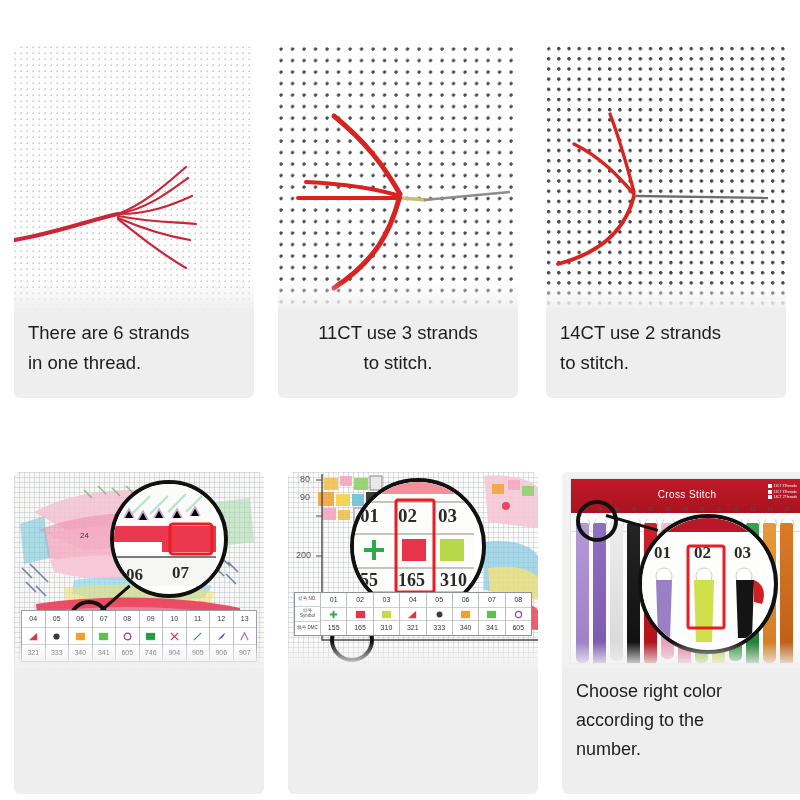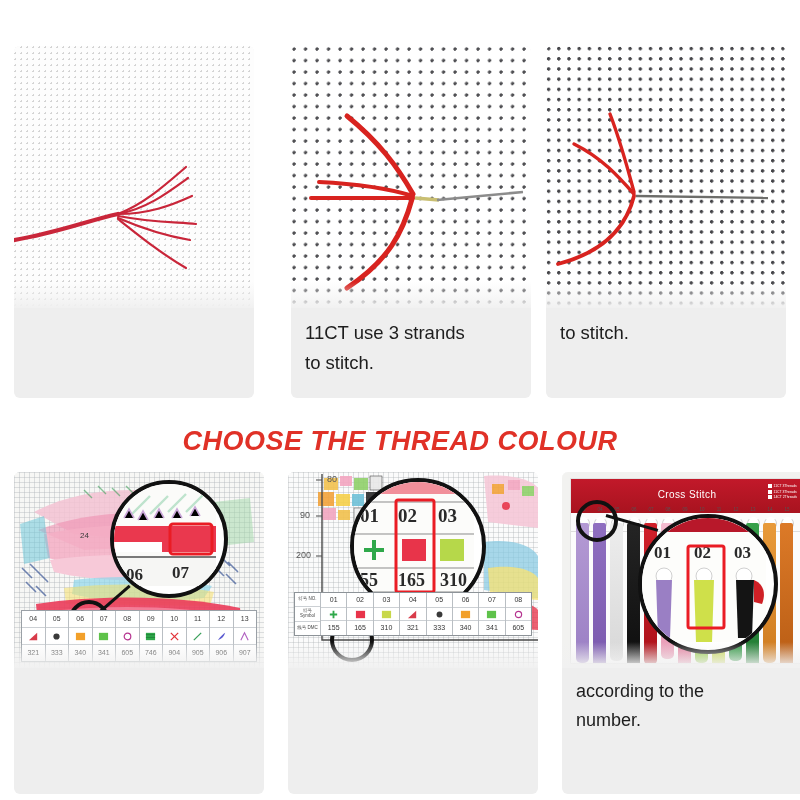--- a/index.html
+++ b/index.html
@@ -37,21 +37,21 @@
 
   .card{
     position:absolute;top:0;
     background:#eeeeee;
     border-radius:6px;
     overflow:hidden;
     box-sizing:border-box;
   }
   #row-strands .card{width:240px;height:352px;}
   #row-strands .card.c1{left:14px;}
-  #row-strands .card.c2{left:291px;}
+  #row-strands .card.c2{left:278px;text-align:center;}
   #row-strands .card.c3{left:546px;}
 
   #row-colour .card{width:250px;height:322px;}
   #row-colour .card.c1{left:14px;}
   #row-colour .card.c2{left:288px;}
   #row-colour .card.c3{left:562px;}
 
   .photo{position:relative;width:100%;overflow:hidden;background:#fff;}
   #row-strands .photo{height:262px;}
   #row-colour .photo{height:196px;}
@@ -215,20 +215,24 @@
             <path d="M104,168 C 130,158 150,140 172,121" stroke-width="2.2"></path>
             <path d="M104,168 C 132,163 152,148 174,132" stroke-width="2.2"></path>
             <path d="M104,168 C 134,168 156,160 178,150" stroke-width="2.2"></path>
             <path d="M104,170 C 136,176 158,176 182,178" stroke-width="2.2"></path>
             <path d="M104,172 C 132,184 152,190 176,194" stroke-width="2.2"></path>
             <path d="M104,173 C 128,192 148,208 172,222" stroke-width="2.2"></path>
           </g>
         </svg>
         <div class="photo-fade"></div>
       </div>
+      <div class="caption">
+        <div>There are 6 strands</div>
+        <div>in one thread.</div>
+      </div>
     </div>
 
     <div class="card c2">
       <div class="photo">
         <div class="aida-grid"></div>
         <svg class="abs" style="left:0;top:0;" width="240" height="262" viewBox="0 0 240 262">
           <g fill="none" stroke="#d8231f" stroke-linecap="round">
             <path d="M122,148 C 106,120 88,96 56,70" stroke-width="5"></path>
             <path d="M122,150 C 96,142 70,138 28,136" stroke-width="4"></path>
             <path d="M122,152 C 92,152 62,152 20,152" stroke-width="4"></path>
@@ -256,26 +260,26 @@
             <path d="M88,148 C 72,130 56,112 28,98" stroke-width="3.4"></path>
             <path d="M88,150 C 80,182 58,206 12,218" stroke-width="3.8"></path>
           </g>
           <g>
             <path d="M90,150 L 222,152" stroke="#6d6d6a" stroke-width="2.3" fill="none"></path>
           </g>
         </svg>
         <div class="photo-fade"></div>
       </div>
       <div class="caption">
+        <div>14CT use 2 strands</div>
         <div>to stitch.</div>
       </div>
     </div>
   </div>
 
-  <div id="title-colour" class="section-title">CHOOSE THE THREAD COLOUR</div>
 
   <div class="row" id="row-colour">
 
     <div class="card c1">
       <div class="photo">
         <div class="chart-bg"></div>
 
         <svg class="abs" style="left:0;top:0;" width="250" height="196" viewBox="0 0 250 196">
 
           <path d="M20,40 C 60,18 120,12 180,24 L 210,60 L 150,70 L 60,62 Z" fill="#f3c2d2" opacity=".85"></path>
@@ -457,22 +461,22 @@
               <path d="M182,128 l8,8 M192,126 l8,8 M202,130 l8,8 M212,128 l8,8 M222,132 l8,8"></path>
             </g>
           </g>
 
           <path d="M34,2 L34,168 L250,168" stroke="#4a4a4a" stroke-width="1.4" fill="none"></path>
           <g stroke="#4a4a4a" stroke-width="1.2">
             <path d="M28,8 L34,8 M28,44 L34,44 M28,84 L34,84 M28,124 L34,124"></path>
           </g>
         </svg>
 
-        <div class="axis-label" style="left:12px;top:2px;margin-left:27px;">80</div>
-        <div class="axis-label" style="left:12px;top:38px;text-align:right;">90</div>
+        <div class="axis-label" style="left:12px;top:2px;">80</div>
+        <div class="axis-label" style="left:12px;top:20px;text-align:right;">90</div>
         <div class="axis-label" style="left:8px;top:78px;">200</div>
         <div class="axis-label" style="left:8px;top:118px;">110</div>
 
         <div class="mag" style="left:62px;top:6px;width:128px;height:128px;">
           <svg width="120" height="120" viewBox="0 0 120 120">
             <rect x="0" y="0" width="120" height="120" fill="#fcfcfa"></rect>
             <rect x="0" y="0" width="120" height="12" fill="#e8344a" opacity=".55"></rect>
             <g stroke="#8b8b8b" stroke-width="1">
               <path d="M0,20 h120 M0,52 h120 M0,86 h120 M0,110 h120"></path>
             </g>
@@ -662,19 +666,20 @@
             <path d="M52,62 L72,62 L70,124 L54,124 Z" fill="#cfe04a"></path>
             <path d="M94,62 L112,62 L110,120 L96,120 Z" fill="#141414"></path>
             <path d="M112,62 C 122,66 124,76 120,86 L 112,84 Z" fill="#cf2026"></path>
             <rect x="46" y="28" width="36" height="82" fill="none" stroke="#ea1c24" stroke-width="3" rx="2"></rect>
           </svg>
         </div>
 
         <div class="photo-fade"></div>
       </div>
       <div class="caption">
+        <div>Choose right color</div>
         <div>according to the</div>
         <div>number.</div>
       </div>
     </div>
 
   </div>
 </div>
 
 </body></html>

